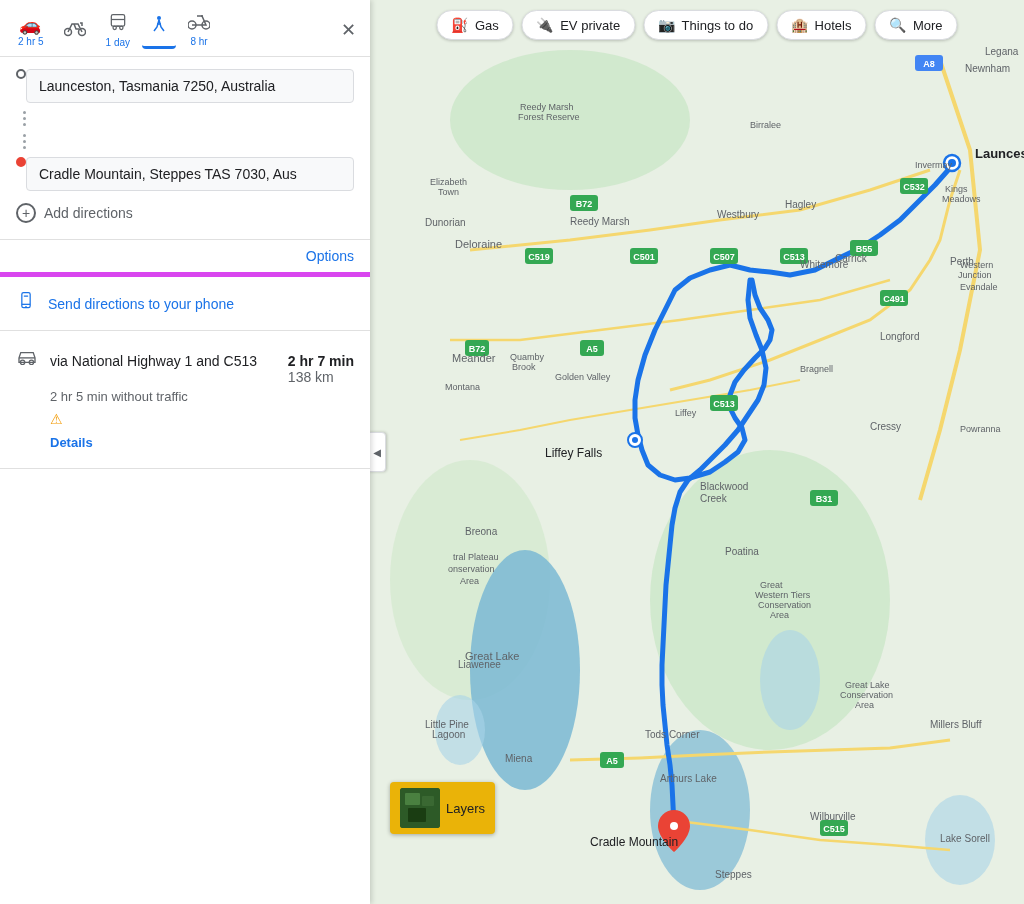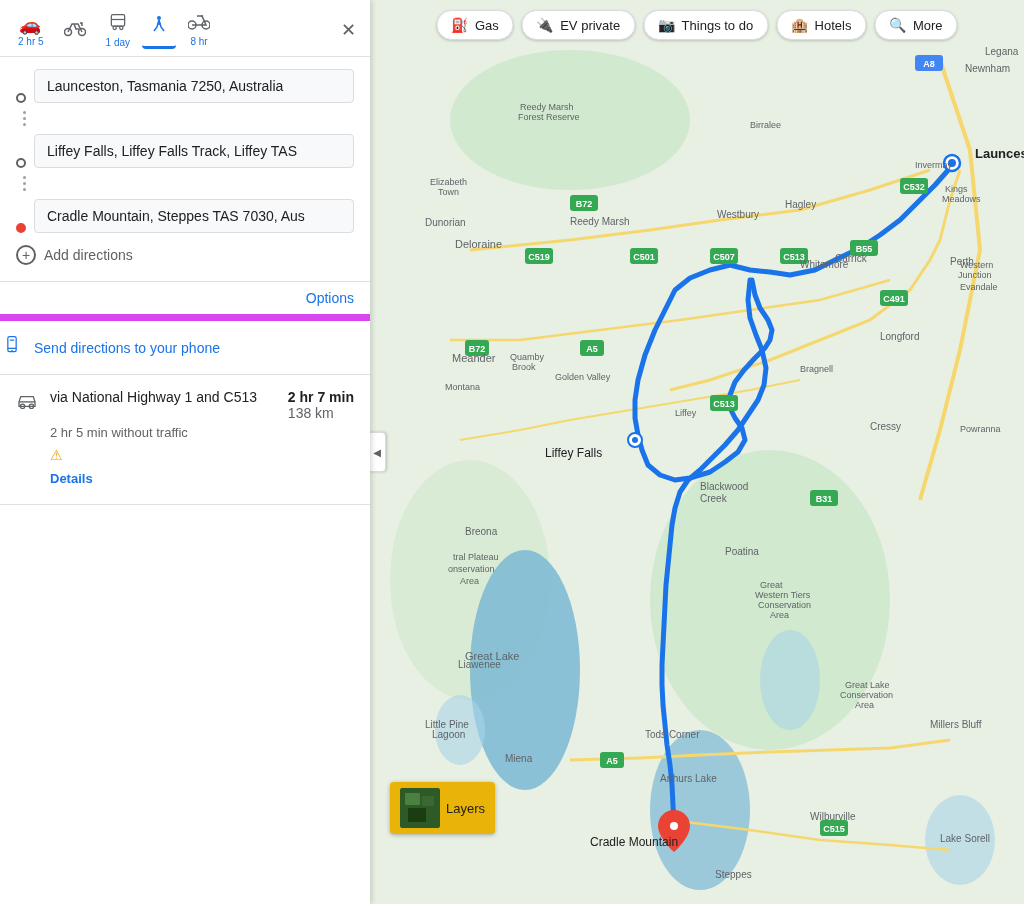--- a/index.html
+++ b/index.html
@@ -60,22 +60,21 @@
     
     .route-inputs {
       padding: 12px 16px;
       display: flex;
       flex-direction: column;
       gap: 8px;
       border-bottom: 1px solid #e0e0e0;
     }
     .route-input-row {
       display: flex;
-      align-items: flex-end;
-      gap: 8px;
+      align-items: flex-start;
     }
     .route-dot {
       width: 10px;
       height: 10px;
       border-radius: 50%;
       border: 2px solid #5f6368;
       flex-shrink: 0;
     }
     .route-dot.destination {
       background: #ea4335;
@@ -124,39 +123,39 @@
       flex-shrink: 0;
     }
     .add-destination-label {
       font-size: 14px;
       color: #5f6368;
     }
 
     
     .options-bar {
       padding: 8px 16px;
-      border-bottom: 7px solid #d946ef;
+      border-bottom: 5px solid #d946ef;
       display: flex;
       justify-content: flex-end;
     }
     .options-btn {
       color: #1a73e8;
       font-size: 14px;
       cursor: pointer;
       background: none;
       border: none;
       font-family: Arial, sans-serif;
     }
 
     
     .send-phone {
       display: flex;
       align-items: center;
       gap: 12px;
-      padding: 14px 2px;
+      padding: 14px 16px;
       border-bottom: 1px solid #e0e0e0;
       cursor: pointer;
     }
     .send-phone-icon {
       color: #1a73e8;
       font-size: 20px;
     }
     .send-phone-label {
       color: #1a73e8;
       font-size: 14px;
@@ -174,20 +173,21 @@
       gap: 12px;
       margin-bottom: 4px;
     }
     .route-car-icon {
       font-size: 20px;
       color: #5f6368;
       margin-top: 2px;
     }
     .route-info {
       flex: 1;
+      margin-top: 8px;
     }
     .route-main-line {
       display: flex;
       justify-content: space-between;
       align-items: flex-start;
     }
     .route-via {
       font-size: 14px;
       font-weight: 500;
       color: #202124;
@@ -386,24 +386,20 @@
     <div class="route-input-row">
       <div class="route-dot"></div>
       <input class="route-input" type="text" value="Launceston, Tasmania 7250, Australia" style="">
     </div>
     <div style="display:flex; align-items:center; gap:8px; padding: 0 0 0 4px;">
       <div class="dots-connector">
         <div class="connector-dot"></div>
         <div class="connector-dot"></div>
         <div class="connector-dot"></div>
       </div>
-    </div>
-    <div class="route-input-row">
-      <div class="route-dot"></div>
-      <input class="route-input" type="text" value="Liffey Falls, Liffey Falls Track, Liffey TAS" style="">
     </div>
     <div style="display:flex; align-items:center; gap:8px; padding: 0 0 0 4px;">
       <div class="dots-connector">
         <div class="connector-dot"></div>
         <div class="connector-dot"></div>
         <div class="connector-dot"></div>
       </div>
     </div>
     <div class="route-input-row">
       <div class="route-dot destination"></div>

